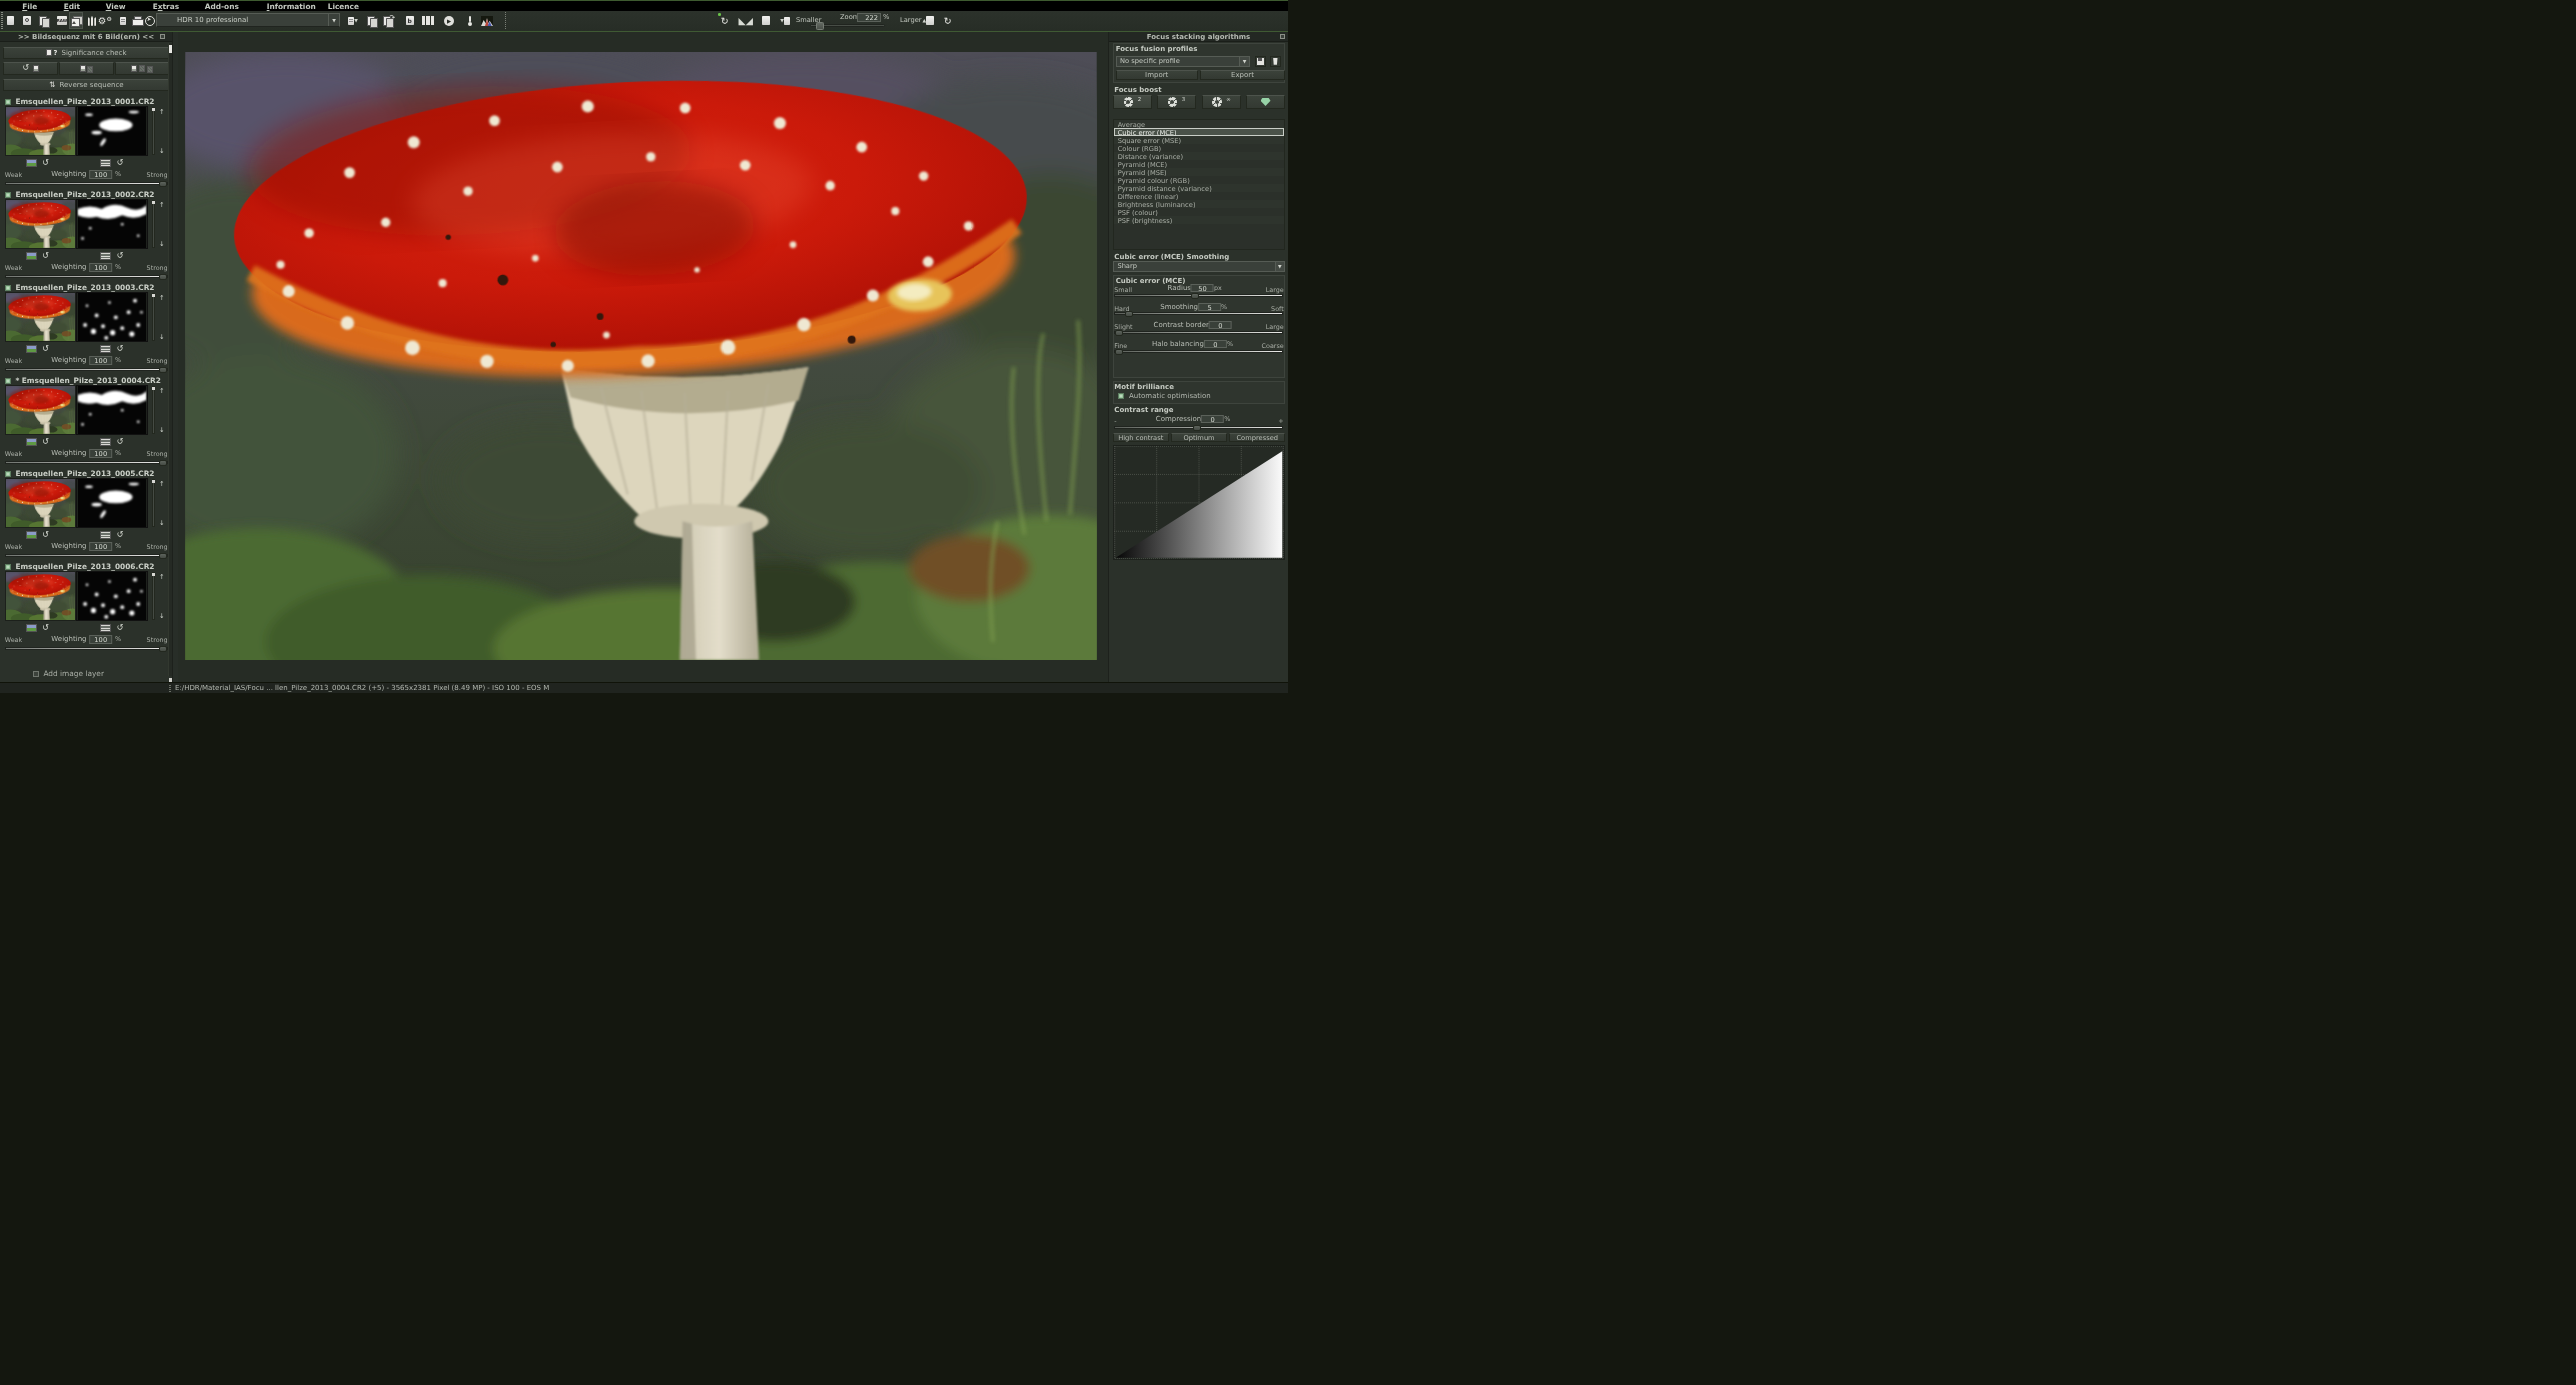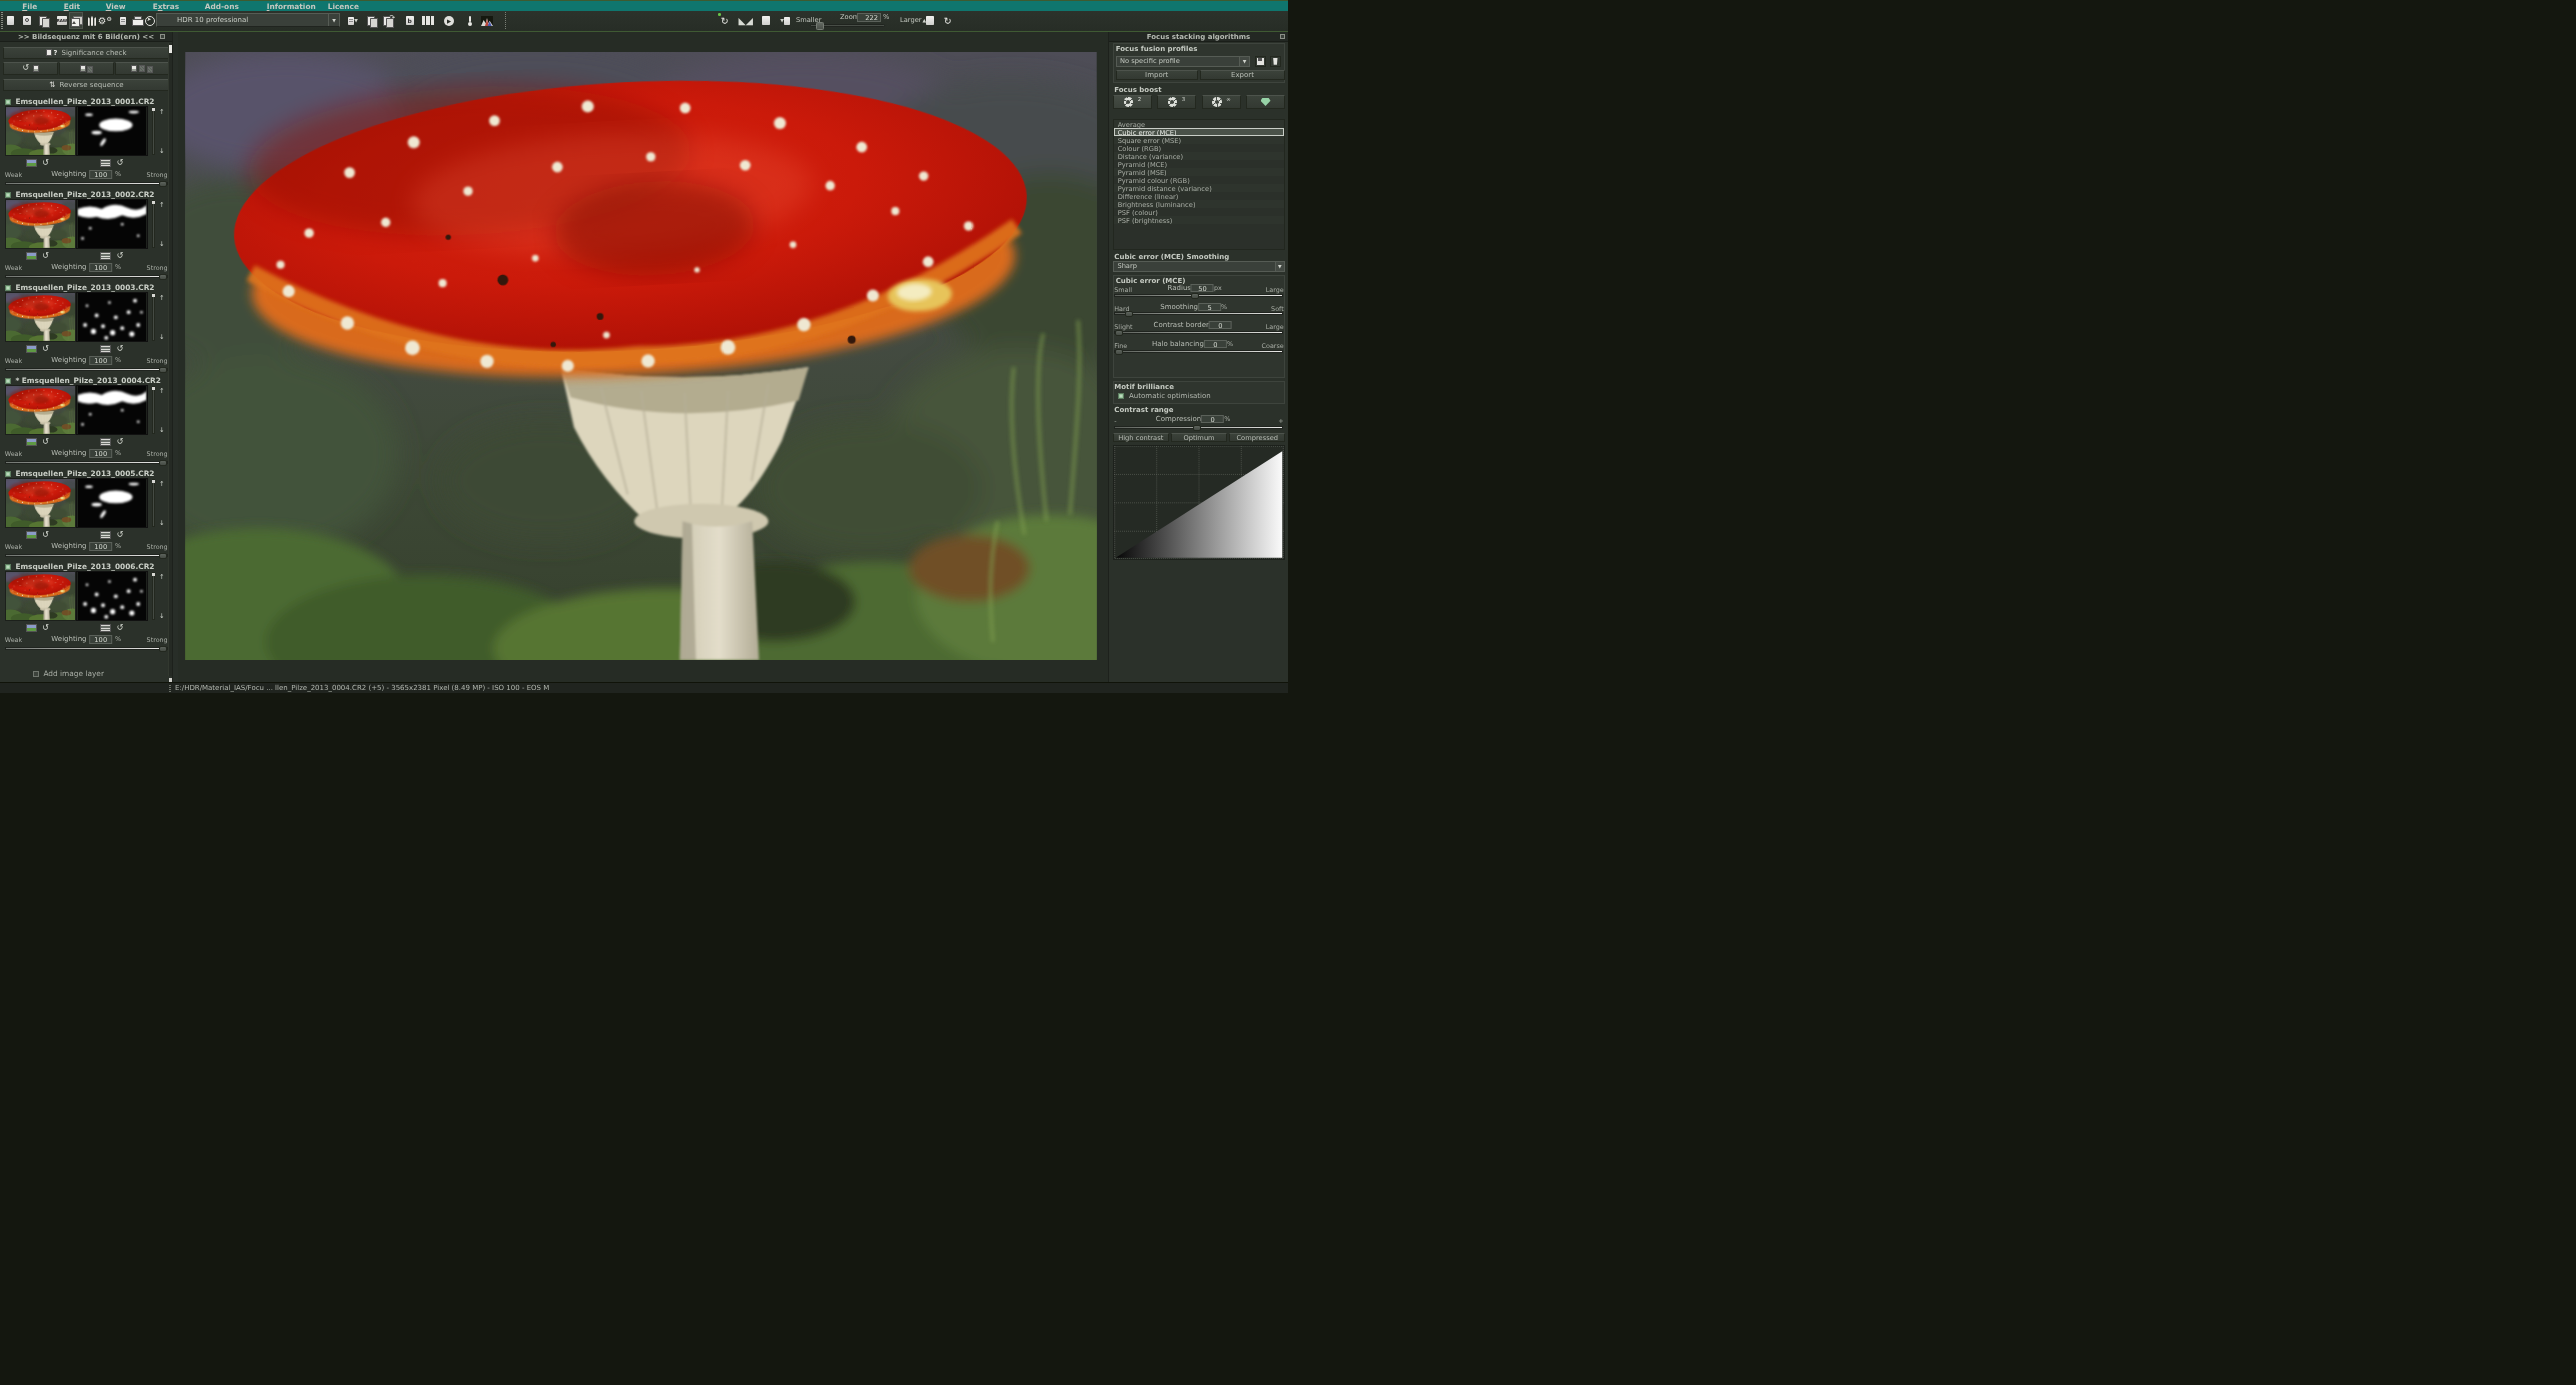--- a/index.html
+++ b/index.html
@@ -1,21 +1,21 @@
 <!DOCTYPE html>
 <html style="font-size:10.7px"><head>
 <meta charset="utf-8">
 <style>
   html,body{margin:0;padding:0;background:#14170f;}
   *{box-sizing:border-box;}
   body{font-family:"DejaVu Sans","Liberation Sans",sans-serif;color:#b7bcb4;-webkit-font-smoothing:antialiased;}
   #app{position:relative;width:1288px;height:693px;background:#282e27;overflow:hidden;}
 
   
-  .menubar{position:absolute;left:0;top:0;width:1288px;height:10.7px;background:#0f766e;border-top:0.7px solid #3e5a30;}
+  .menubar{position:absolute;left:0;top:0;width:1288px;height:10.7px;background:#000000;border-top:0.7px solid #3e5a30;}
   .menu-item{position:absolute;top:0.7px;height:10px;line-height:9.4px;font-size:7.4px;font-weight:bold;color:#c3c8c0;padding:0 2.7px;cursor:default;}
   .menu-item u{text-decoration:underline;}
 
   
   .toolbar{position:absolute;left:0;top:10.7px;width:1288px;height:20px;background:linear-gradient(#2c322b,#272d26);}
   .greenline{position:absolute;top:31px;left:0;width:1288px;height:0.7px;background:#3f5a33;z-index:6;}
   .tbtn{position:absolute;top:1.3px;width:16px;height:17.4px;display:flex;align-items:center;justify-content:center;}
   .tbtn.sel{background:#3b423a;border:0.7px solid #4e554d;}
   .dotsep{position:absolute;top:1.3px;width:0.7px;height:17.4px;border-left:0.7px dotted #7a7f76;}
   .leftdots{position:absolute;left:0.7px;top:1.3px;width:2px;height:17.4px;background:repeating-linear-gradient(#858a80 0 0.7px,transparent 0.7px 2px);}

